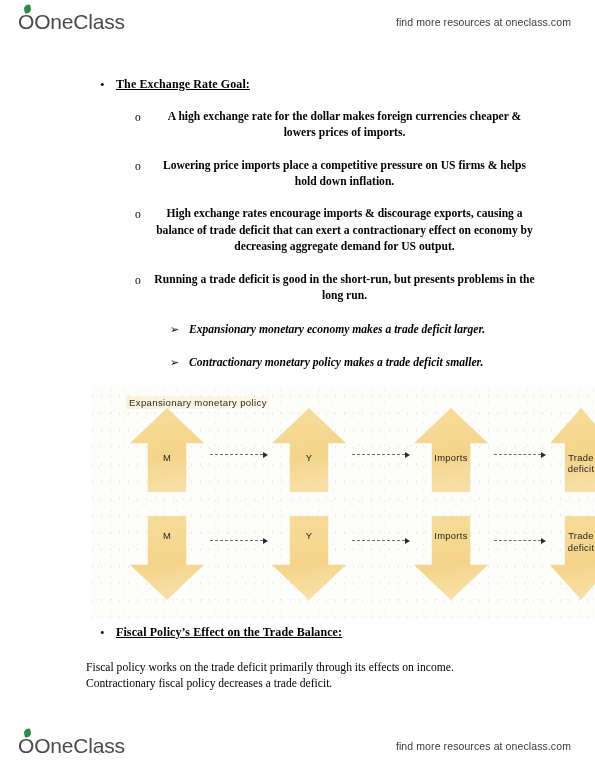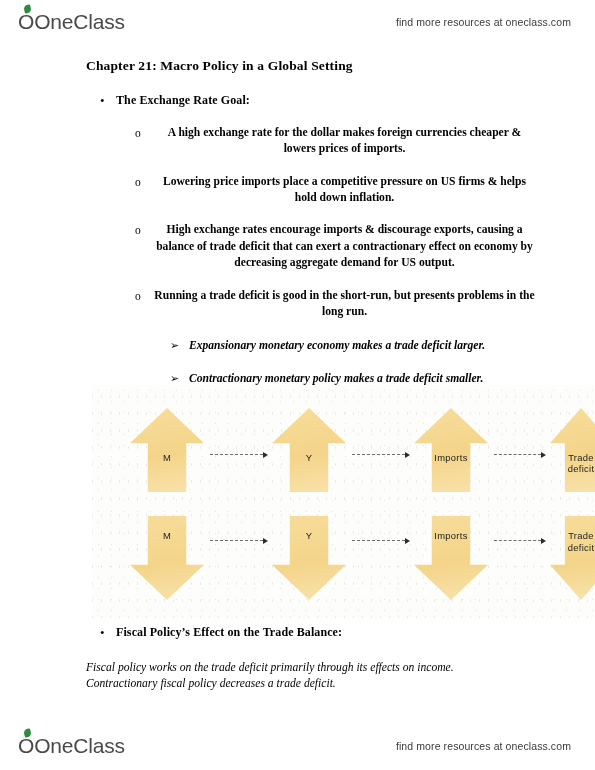--- a/index.html
+++ b/index.html
@@ -84,20 +84,21 @@
     margin-top: 19px;
   }
   .bullet-dot {
     width: 16px;
     font-size: 13px;
     line-height: 1.2;
   }
   .bullet-heading {
     font-size: 12px;
     font-weight: bold;
+    text-decoration: underline;
     letter-spacing: 0.1px;
   }
 
   .sub-item {
     display: flex;
     margin-left: 135px;
     margin-right: 58px;
     margin-top: 16px;
   }
   .sub-marker {
@@ -229,41 +230,39 @@
     position: absolute;
     top: 625px;
     left: 0;
     width: 595px;
   }
   .closing .bullet-row { margin-top: 0; }
   .closing-para {
     margin: 19px 76px 0 86px;
     font-size: 11.6px;
     line-height: 1.45;
-    font-style: italic;
   }
 </style>
 </head>
 <body>
 
 <div class="brand-band header">
   <div class="logo">
     <span class="logo-o">
       <span>O</span>
       <span class="logo-leaf"></span>
     </span>
       <span>One</span>
       <span>Class</span>
   </div>
   <div class="tagline">find more resources at oneclass.com</div>
 </div>
 
 <div class="doc">
 
-  <h1 class="chapter-title">Chapter 21: Macro Policy in a Global Setting</h1>
 
   <div class="bullet-row">
     <span class="bullet-dot">•</span>
     <span class="bullet-heading">The Exchange Rate Goal: </span>
   </div>
 
   <div class="sub-item">
     <span class="sub-marker">o</span>
     <span class="sub-text">A high exchange rate for the dollar makes foreign currencies cheaper &amp; lowers prices of imports.</span>
   </div>
@@ -292,20 +291,21 @@
     <span class="arrow-marker">➢</span>
     <span class="arrow-text">Contractionary monetary policy makes a trade deficit smaller.</span>
   </div>
 
 </div>
 
 <div class="diagram">
   <div class="diagram-noise"></div>
 
   <div class="diag-row row-up">
+    <div class="row-label">Expansionary monetary policy</div>
 
     <div class="node up" style="left:38px; top:18px;">
       <div class="glyph"></div>
       <div class="caption">M</div>
     </div>
 
     <div class="connector" style="left:118px; top:60px; width:58px;">
       <span class="line"></span>
       <span class="head"></span>
     </div>

